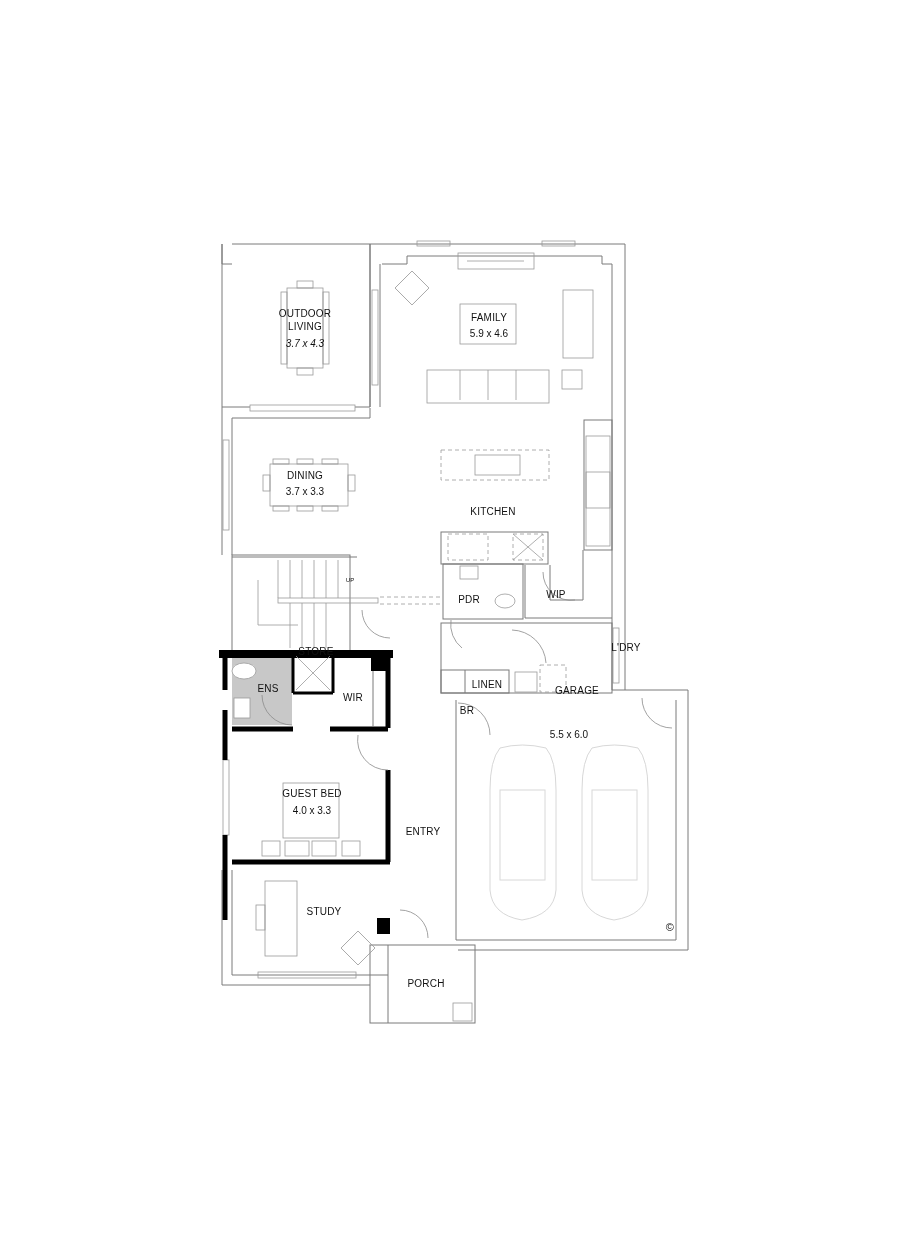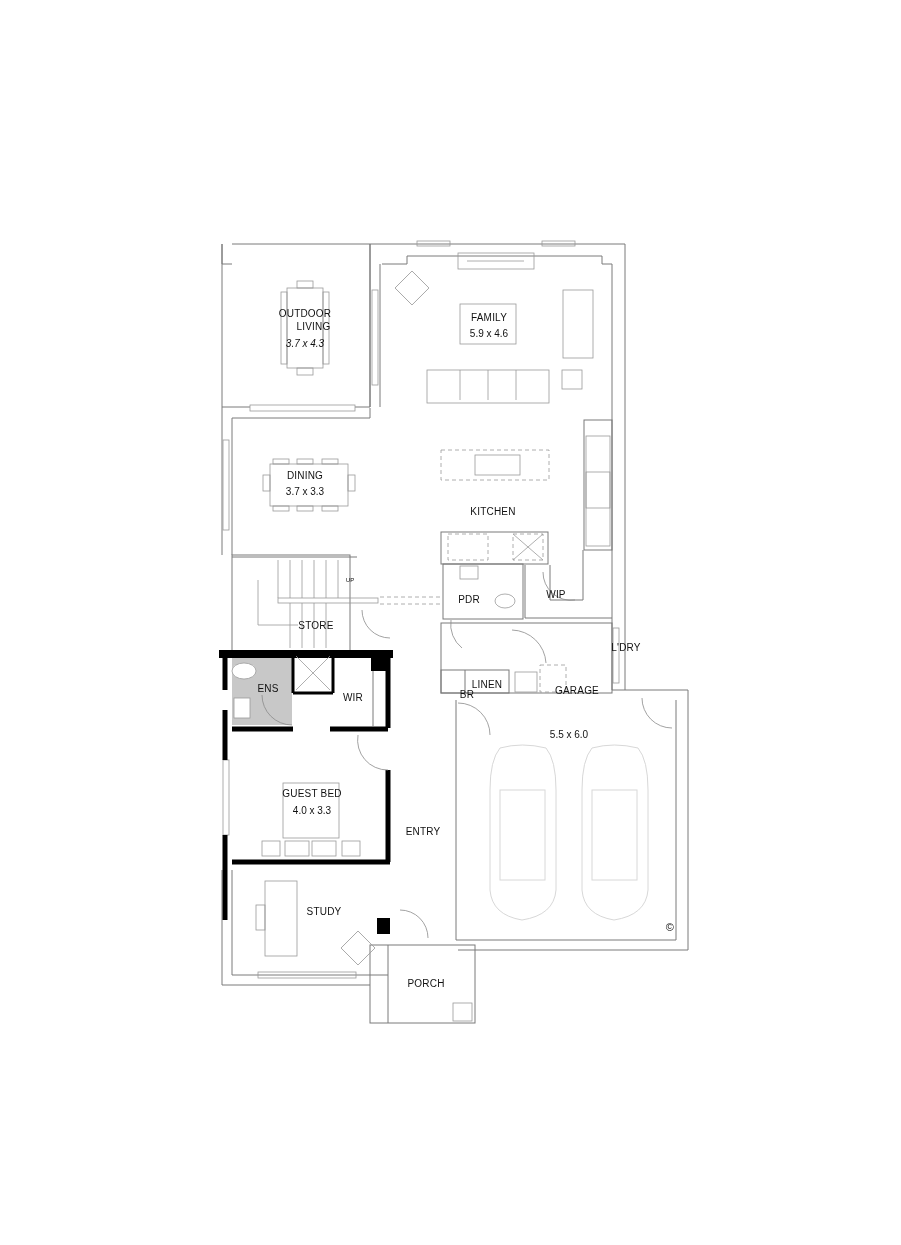--- a/index.html
+++ b/index.html
@@ -191,37 +191,37 @@
   <g>
     <path class="car" d="M500,748 Q522,742 546,748 Q556,760 556,790 L556,890 Q554,915 522,920 Q492,915 490,890 L490,790 Q490,760 500,748 Z"></path>
     <rect class="car" x="500" y="790" width="45" height="90"></rect>
     <path class="car" d="M592,748 Q614,742 638,748 Q648,760 648,790 L648,890 Q646,915 614,920 Q584,915 582,890 L582,790 Q582,760 592,748 Z"></path>
     <rect class="car" x="592" y="790" width="45" height="90"></rect>
   </g>
 </svg>
 
 <div>
   <div class="lbl" style="left:305px;top:307px;">OUTDOOR</div>
-  <div class="lbl" style="left:305px;top:320px;padding-left:17px;">LIVING</div>
+  <div class="lbl" style="left:305px;top:320px;">LIVING</div>
   <div class="dim" style="left:305px;top:338px;font-style:italic;">3.7 x 4.3</div>
 </div>
 <div>
   <div class="lbl" style="left:489px;top:311px;">FAMILY</div>
   <div class="dim" style="left:489px;top:328px;">5.9 x 4.6</div>
 </div>
 <div>
   <div class="lbl" style="left:305px;top:469px;">DINING</div>
   <div class="dim" style="left:305px;top:486px;">3.7 x 3.3</div>
 </div>
 <div class="lbl" style="left:493px;top:505px;">KITCHEN</div>
-<div class="lbl" style="left:316px;top:619px;text-align:center;">STORE</div>
+<div class="lbl" style="left:316px;top:645px;text-align:center;">STORE</div>
 <div class="lbl" style="left:469px;top:593px;">PDR</div>
 <div class="lbl" style="left:556px;top:588px;">WIP</div>
 <div class="lbl" style="left:578px;top:641px;margin-left:48px;">L'DRY</div>
-<div class="lbl sm" style="left:453px;top:688px;padding-left:28px;">BR</div>
+<div class="lbl sm" style="left:453px;top:704px;padding-left:28px;">BR</div>
 <div class="lbl sm" style="left:487px;top:678px;">LINEN</div>
 <div class="lbl" style="left:268px;top:682px;">ENS</div>
 <div class="lbl" style="left:353px;top:691px;text-align:center;">WIR</div>
 <div>
   <div class="lbl" style="left:569px;top:684px;margin-left:8px;">GARAGE</div>
   <div class="dim" style="left:569px;top:729px;">5.5 x 6.0</div>
 </div>
 <div>
   <div class="lbl" style="left:312px;top:787px;">GUEST BED</div>
   <div class="dim" style="left:312px;top:805px;">4.0 x 3.3</div>

